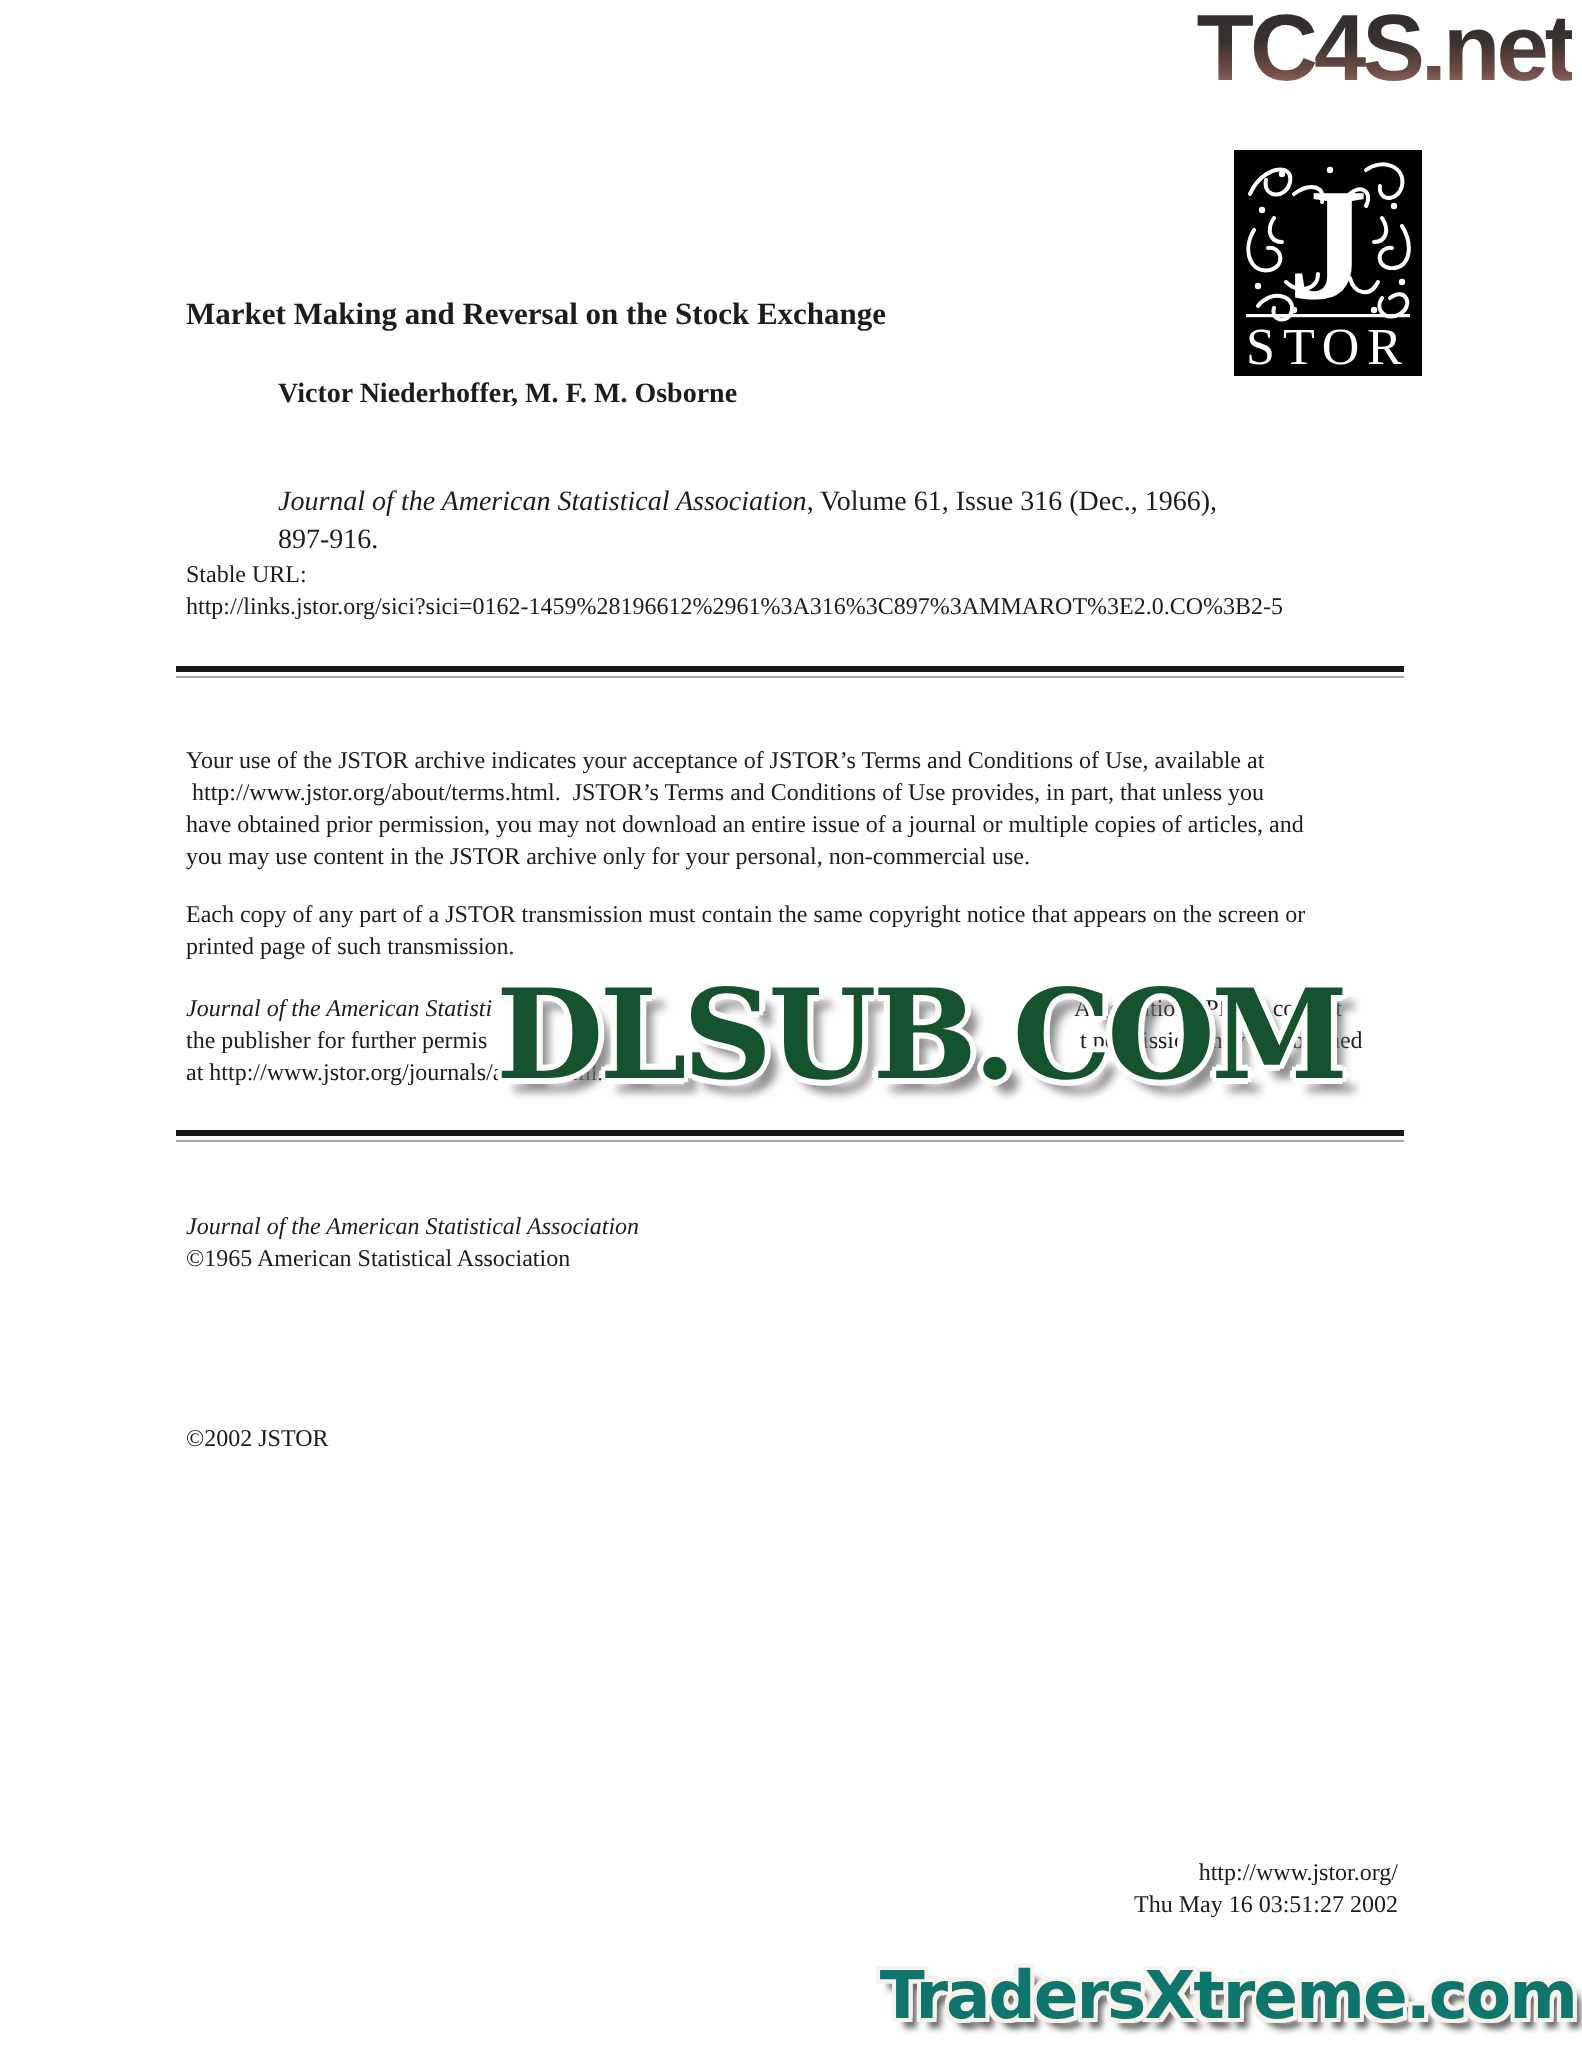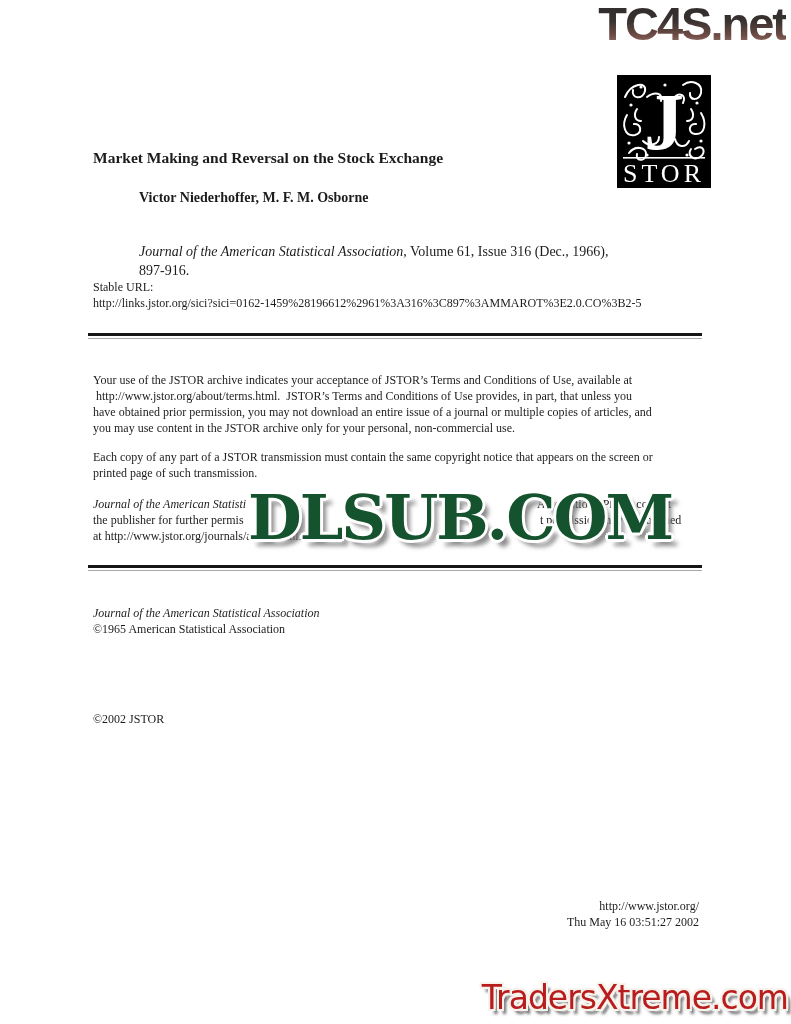--- a/index.html
+++ b/index.html
@@ -38,42 +38,42 @@
   .p3 { position:absolute; left:93px; top:496px; }
   .rel { position:relative; }
   .p3r { position:absolute; top:0; }
   .r1 { left:444px; }
   .r2 { left:447px; }
 
   .jblock  { position:absolute; left:93px; top:605px; }
   .tmblock { position:absolute; left:93px; top:664px; }
   .c2002   { position:absolute; left:93px; top:711px;text-align:center; }
 
-  .footer { position:absolute; right:92px; top:898px; text-align:right; }
+  .footer { position:absolute; right:92px; top:928px; text-align:right; }
 
   .it { font-style:italic; }
 
   
   .wm-dlsub {
     position:absolute; left:248px; top:481px; width:300px; text-align:left; z-index:5;
     font-family:"DejaVu Serif", serif; font-weight:bold;
     font-size:62px; letter-spacing:-2px;
     color:#14532d;
     text-shadow:
       -2px -2px 0 #fff, 2px -2px 0 #fff, -2px 2px 0 #fff, 2px 2px 0 #fff,
       -3px 0 0 #fff, 3px 0 0 #fff, 0 -3px 0 #fff, 0 3px 0 #fff,
       6px 7px 4px rgba(115,115,115,0.8);
   }
 
   
   .wm-traders {
     position:absolute; top:978px; right:3px; z-index:5;
-    font-family:"DejaVu Sans", sans-serif; font-weight:normal;
+    font-family:"DejaVu Sans", sans-serif; font-weight:bold;
     font-size:33px; letter-spacing:-1px;
-    color:#b91c1c;
+    color:#0f766e;
     text-shadow:
       -2px -2px 0 #f7f2ec, 2px -2px 0 #f7f2ec, -2px 2px 0 #f7f2ec, 2px 2px 0 #f7f2ec,
       -2px 0 0 #f7f2ec, 2px 0 0 #f7f2ec, 0 -2px 0 #f7f2ec, 0 2px 0 #f7f2ec,
       4px 5px 3px rgba(70,70,70,0.85);
   }
 </style>
 </head>
 <body>
 
 <div class="page">

